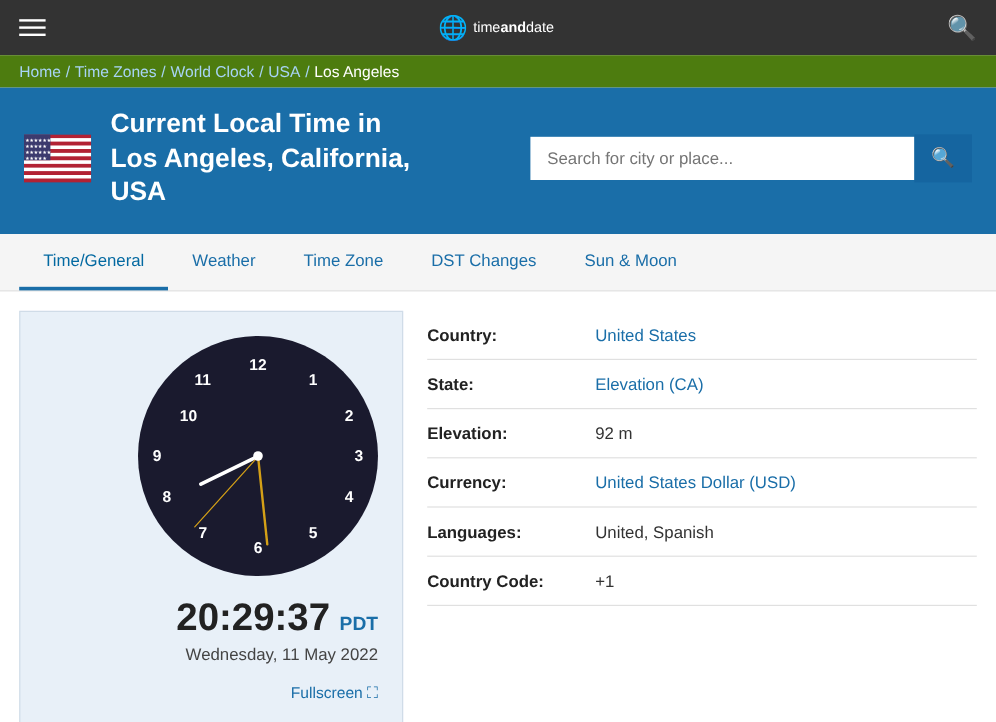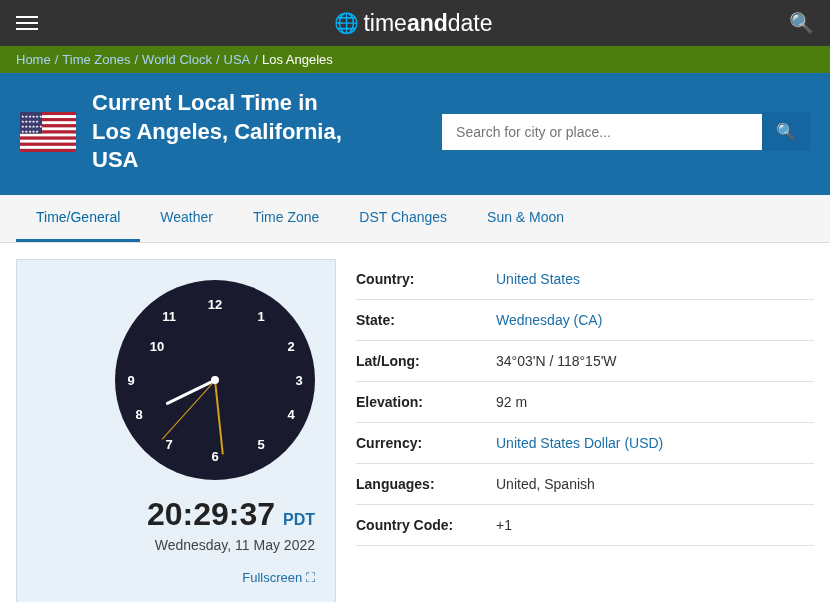--- a/index.html
+++ b/index.html
@@ -11,21 +11,21 @@
       display: flex;
       align-items: center;
       justify-content: space-between;
       padding: 0 16px;
       height: 46px;
     }
     .hamburger-icon { display: flex; flex-direction: column; gap: 4px; cursor: pointer; }
     .hamburger-icon span { display: block; width: 22px; height: 2px; background: #fff; }
     .logo { display: flex; align-items: center; gap: 4px; }
     .logo-dots { font-size: 20px; }
-    .logo-text { color: #fff; font-size: 23px; font-weight: 300; }
+    .logo-text { color: #fff; font-size: 12px; font-weight: 300; }
     .logo-text strong { font-weight: 700; }
     .search-icon-header { color: #fff; font-size: 20px; cursor: pointer; }
 
     
     .breadcrumb {
       background: #4d7c0f;
       padding: 6px 16px;
       display: flex;
       align-items: center;
       gap: 4px;
@@ -331,25 +331,21 @@
   </div>
 
   <div class="info-table">
 
     <div class="info-row">
       <span class="info-label">Country:</span>
       <span class="info-value link">United States</span>
     </div>
     <div class="info-row">
       <span class="info-label">State:</span>
-      <span class="info-value link">Wednesday (CA)</span>
-    </div>
-    <div class="info-row">
-      <span class="info-label">Lat/Long:</span>
-      <span class="info-value">34°03'N / 118°15'W</span>
+      <span class="info-value link">Elevation (CA)</span>
     </div>
     <div class="info-row">
       <span class="info-label">Elevation:</span>
       <span class="info-value">92 m</span>
     </div>
     <div class="info-row">
       <span class="info-label">Currency:</span>
       <span class="info-value link">United States Dollar (USD)</span>
     </div>
     <div class="info-row">

